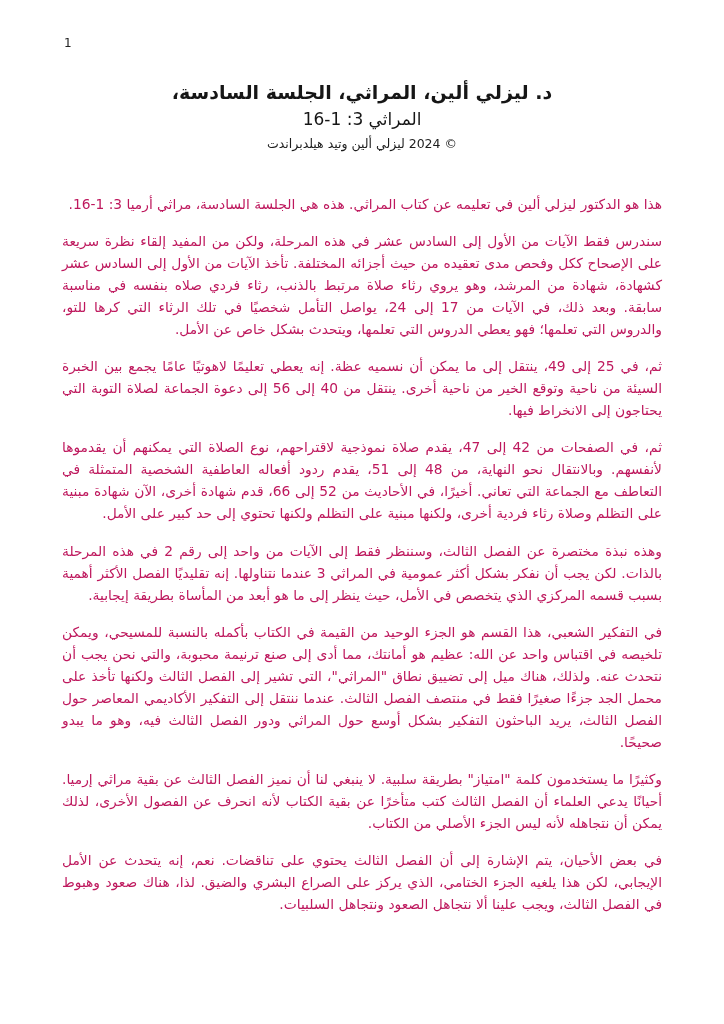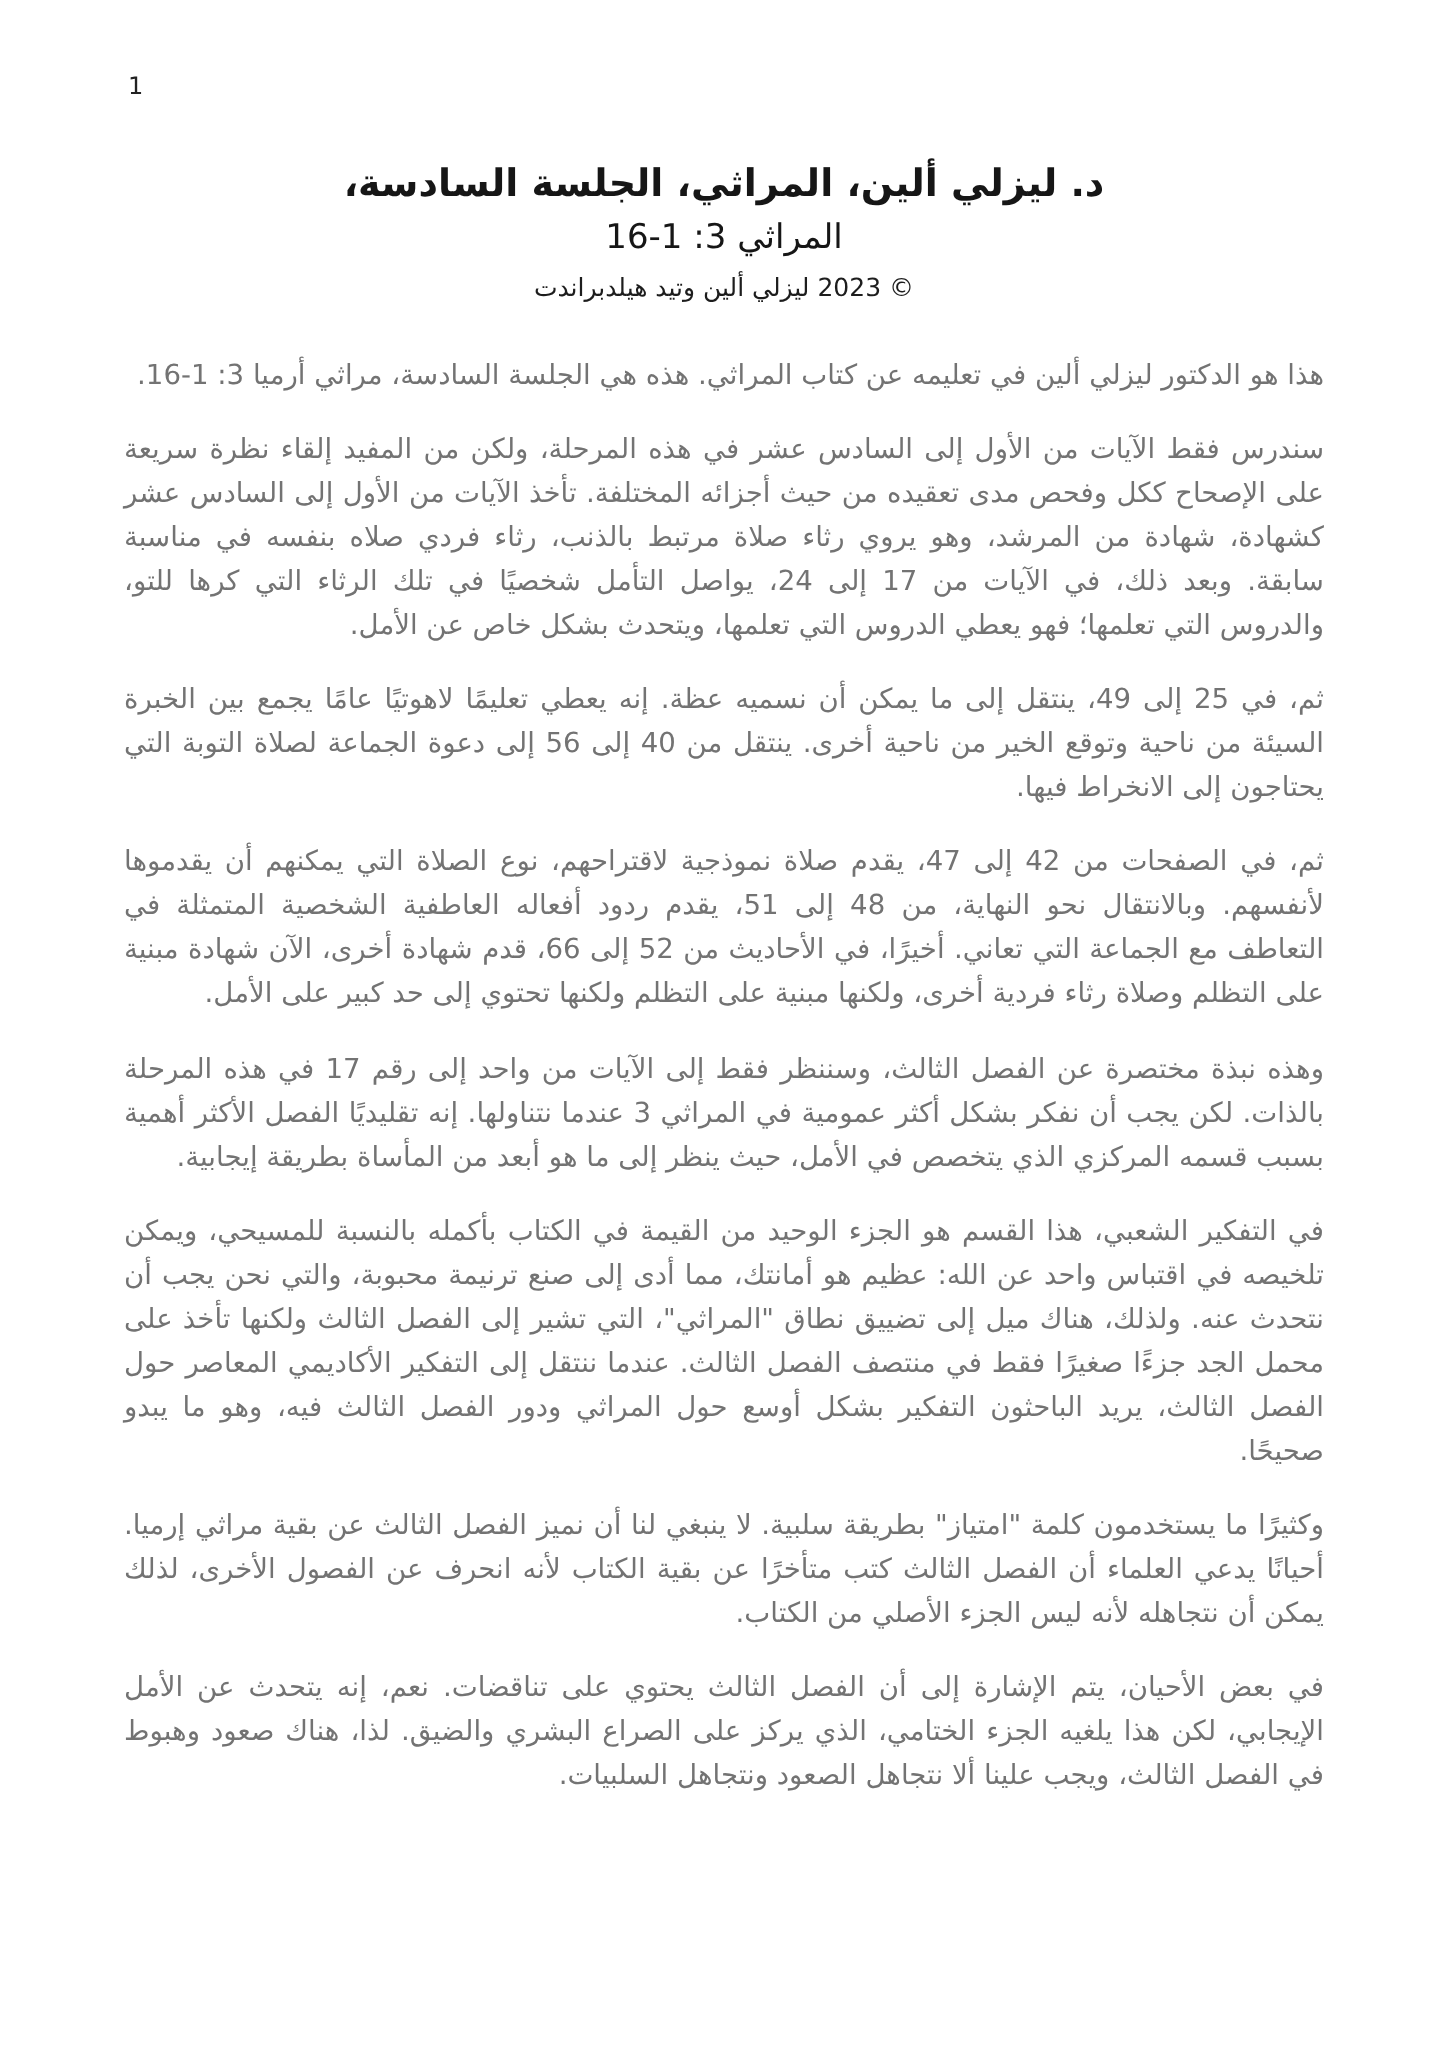--- a/index.html
+++ b/index.html
@@ -41,50 +41,50 @@
     margin-top: 2px;
   }
   .copyright {
     font-size: 12.5px;
     margin-top: 6px;
     letter-spacing: 1.5px;
     color: #1d1d1d;
   }
   .content {
     direction: rtl;
-    margin-top: 26px;
+    margin-top: 42px;
     font-size: 13.8px;
     line-height: 1.6;
     text-align: justify;
-    color: #737373;
+    color: #be185d;
   }
   .content p {
     margin: 0 0 15px 0;
   }
   .content p.short {
     text-align: right;
   }
 </style>
 </head>
 <body>
 
 <div class="page">
 
   <div class="page-number">1</div>
 
   <div class="title-block">
     <div class="title-line1">د. ليزلي ألين، المراثي، الجلسة السادسة،</div>
     <div class="title-line2">المراثي 3: 1-16</div>
-    <div class="copyright">© 2023 ليزلي ألين وتيد هيلدبراندت</div>
+    <div class="copyright">© 2024 ليزلي ألين وتيد هيلدبراندت</div>
   </div>
 
   <div class="content">
     <p>هذا هو الدكتور ليزلي ألين في تعليمه عن كتاب المراثي. هذه هي الجلسة السادسة، مراثي أرميا 3: 1-16.</p>
     <p>سندرس فقط الآيات من الأول إلى السادس عشر في هذه المرحلة، ولكن من المفيد إلقاء نظرة سريعة على الإصحاح ككل وفحص مدى تعقيده من حيث أجزائه المختلفة. تأخذ الآيات من الأول إلى السادس عشر كشهادة، شهادة من المرشد، وهو يروي رثاء صلاة مرتبط بالذنب، رثاء فردي صلاه بنفسه في مناسبة سابقة. وبعد ذلك، في الآيات من 17 إلى 24، يواصل التأمل شخصيًا في تلك الرثاء التي كرها للتو، والدروس التي تعلمها؛ فهو يعطي الدروس التي تعلمها، ويتحدث بشكل خاص عن الأمل.</p>
     <p>ثم، في 25 إلى 49، ينتقل إلى ما يمكن أن نسميه عظة. إنه يعطي تعليمًا لاهوتيًا عامًا يجمع بين الخبرة السيئة من ناحية وتوقع الخير من ناحية أخرى. ينتقل من 40 إلى 56 إلى دعوة الجماعة لصلاة التوبة التي يحتاجون إلى الانخراط فيها.</p>
     <p>ثم، في الصفحات من 42 إلى 47، يقدم صلاة نموذجية لاقتراحهم، نوع الصلاة التي يمكنهم أن يقدموها لأنفسهم. وبالانتقال نحو النهاية، من 48 إلى 51، يقدم ردود أفعاله العاطفية الشخصية المتمثلة في التعاطف مع الجماعة التي تعاني. أخيرًا، في الأحاديث من 52 إلى 66، قدم شهادة أخرى، الآن شهادة مبنية على التظلم وصلاة رثاء فردية أخرى، ولكنها مبنية على التظلم ولكنها تحتوي إلى حد كبير على الأمل.</p>
-    <p>وهذه نبذة مختصرة عن الفصل الثالث، وسننظر فقط إلى الآيات من واحد إلى رقم 17 في هذه المرحلة بالذات. لكن يجب أن نفكر بشكل أكثر عمومية في المراثي 3 عندما نتناولها. إنه تقليديًا الفصل الأكثر أهمية بسبب قسمه المركزي الذي يتخصص في الأمل، حيث ينظر إلى ما هو أبعد من المأساة بطريقة إيجابية.</p>
+    <p>وهذه نبذة مختصرة عن الفصل الثالث، وسننظر فقط إلى الآيات من واحد إلى رقم 2 في هذه المرحلة بالذات. لكن يجب أن نفكر بشكل أكثر عمومية في المراثي 3 عندما نتناولها. إنه تقليديًا الفصل الأكثر أهمية بسبب قسمه المركزي الذي يتخصص في الأمل، حيث ينظر إلى ما هو أبعد من المأساة بطريقة إيجابية.</p>
     <p>في التفكير الشعبي، هذا القسم هو الجزء الوحيد من القيمة في الكتاب بأكمله بالنسبة للمسيحي، ويمكن تلخيصه في اقتباس واحد عن الله: عظيم هو أمانتك، مما أدى إلى صنع ترنيمة محبوبة، والتي نحن يجب أن نتحدث عنه. ولذلك، هناك ميل إلى تضييق نطاق "المراثي"، التي تشير إلى الفصل الثالث ولكنها تأخذ على محمل الجد جزءًا صغيرًا فقط في منتصف الفصل الثالث. عندما ننتقل إلى التفكير الأكاديمي المعاصر حول الفصل الثالث، يريد الباحثون التفكير بشكل أوسع حول المراثي ودور الفصل الثالث فيه، وهو ما يبدو صحيحًا.</p>
     <p>وكثيرًا ما يستخدمون كلمة "امتياز" بطريقة سلبية. لا ينبغي لنا أن نميز الفصل الثالث عن بقية مراثي إرميا. أحيانًا يدعي العلماء أن الفصل الثالث كتب متأخرًا عن بقية الكتاب لأنه انحرف عن الفصول الأخرى، لذلك يمكن أن نتجاهله لأنه ليس الجزء الأصلي من الكتاب.</p>
     <p>في بعض الأحيان، يتم الإشارة إلى أن الفصل الثالث يحتوي على تناقضات. نعم، إنه يتحدث عن الأمل الإيجابي، لكن هذا يلغيه الجزء الختامي، الذي يركز على الصراع البشري والضيق. لذا، هناك صعود وهبوط في الفصل الثالث، ويجب علينا ألا نتجاهل الصعود ونتجاهل السلبيات.</p>
   </div>
 
 </div>
 
 </body></html>

